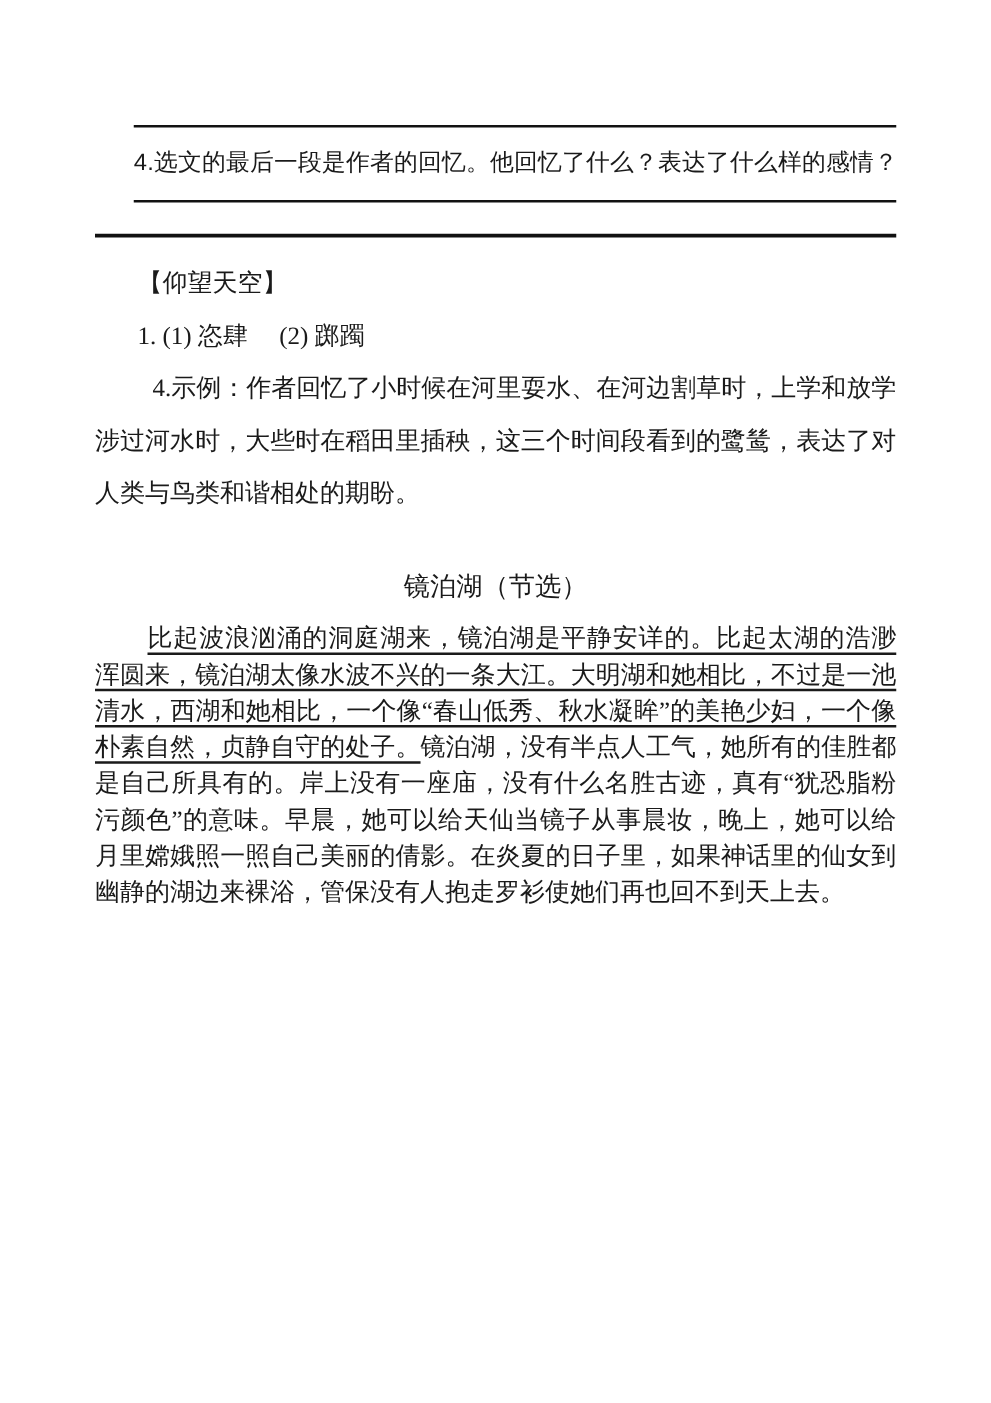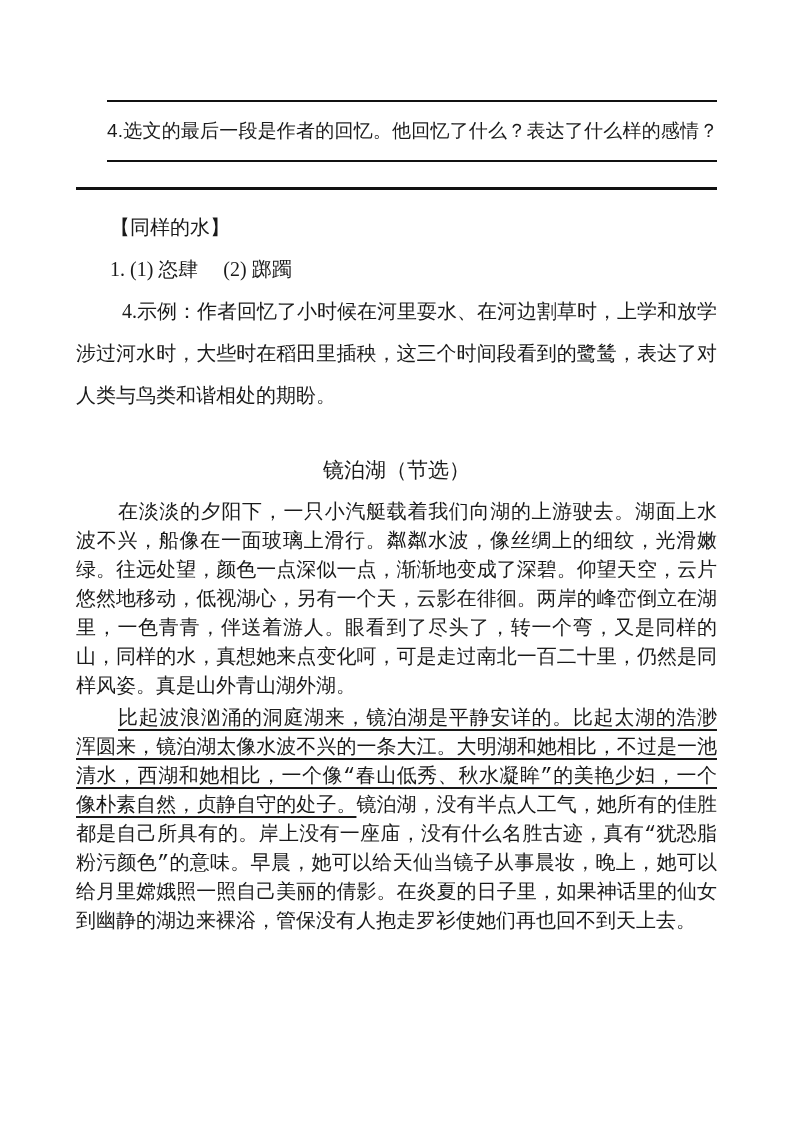--- a/index.html
+++ b/index.html
@@ -100,25 +100,24 @@
   <div class="content">
 
     <section class="question-section">
       <div class="rule rule-inset"></div>
       <p class="question-line">4.选文的最后一段是作者的回忆。他回忆了什么？表达了什么样的感情？</p>
       <div class="rule rule-inset"></div>
       <div class="rule rule-full"></div>
     </section>
 
     <section class="answer-key">
-      <p class="ak-line">【同样的水】</p>
+      <p class="ak-line">【仰望天空】</p>
       <p class="ak-line">1. (1) 恣肆　 (2) 踯躅</p>
       <p class="ak-para">4.示例：作者回忆了小时候在河里耍水、在河边割草时，上学和放学涉过河水时，大些时在稻田里插秧，这三个时间段看到的鹭鸶，表达了对人类与鸟类和谐相处的期盼。</p>
     </section>
 
     <section class="essay">
       <h2 class="essay-title">镜泊湖（节选）</h2>
-      <p class="essay-para">在淡淡的夕阳下，一只小汽艇载着我们向湖的上游驶去。湖面上水波不兴，船像在一面玻璃上滑行。粼粼水波，像丝绸上的细纹，光滑嫩绿。往远处望，颜色一点深似一点，渐渐地变成了深碧。仰望天空，云片悠然地移动，低视湖心，另有一个天，云影在徘徊。两岸的峰峦倒立在湖里，一色青青，伴送着游人。眼看到了尽头了，转一个弯，又是同样的山，同样的水，真想她来点变化呵，可是走过南北一百二十里，仍然是同样风姿。真是山外青山湖外湖。</p>
       <p class="essay-para"><span class="underlined">比起波浪汹涌的洞庭湖来，镜泊湖是平静安详的。比起太湖的浩渺浑圆来，镜泊湖太像水波不兴的一条大江。大明湖和她相比，不过是一池清水，西湖和她相比，一个像“春山低秀、秋水凝眸”的美艳少妇，一个像朴素自然，贞静自守的处子。</span><span>镜泊湖，没有半点人工气，她所有的佳胜都是自己所具有的。岸上没有一座庙，没有什么名胜古迹，真有“犹恐脂粉污颜色”的意味。早晨，她可以给天仙当镜子从事晨妆，晚上，她可以给月里嫦娥照一照自己美丽的倩影。在炎夏的日子里，如果神话里的仙女到幽静的湖边来裸浴，管保没有人抱走罗衫使她们再也回不到天上去。</span></p>
     </section>
 
   </div>
 </div>
 
 </body></html>

